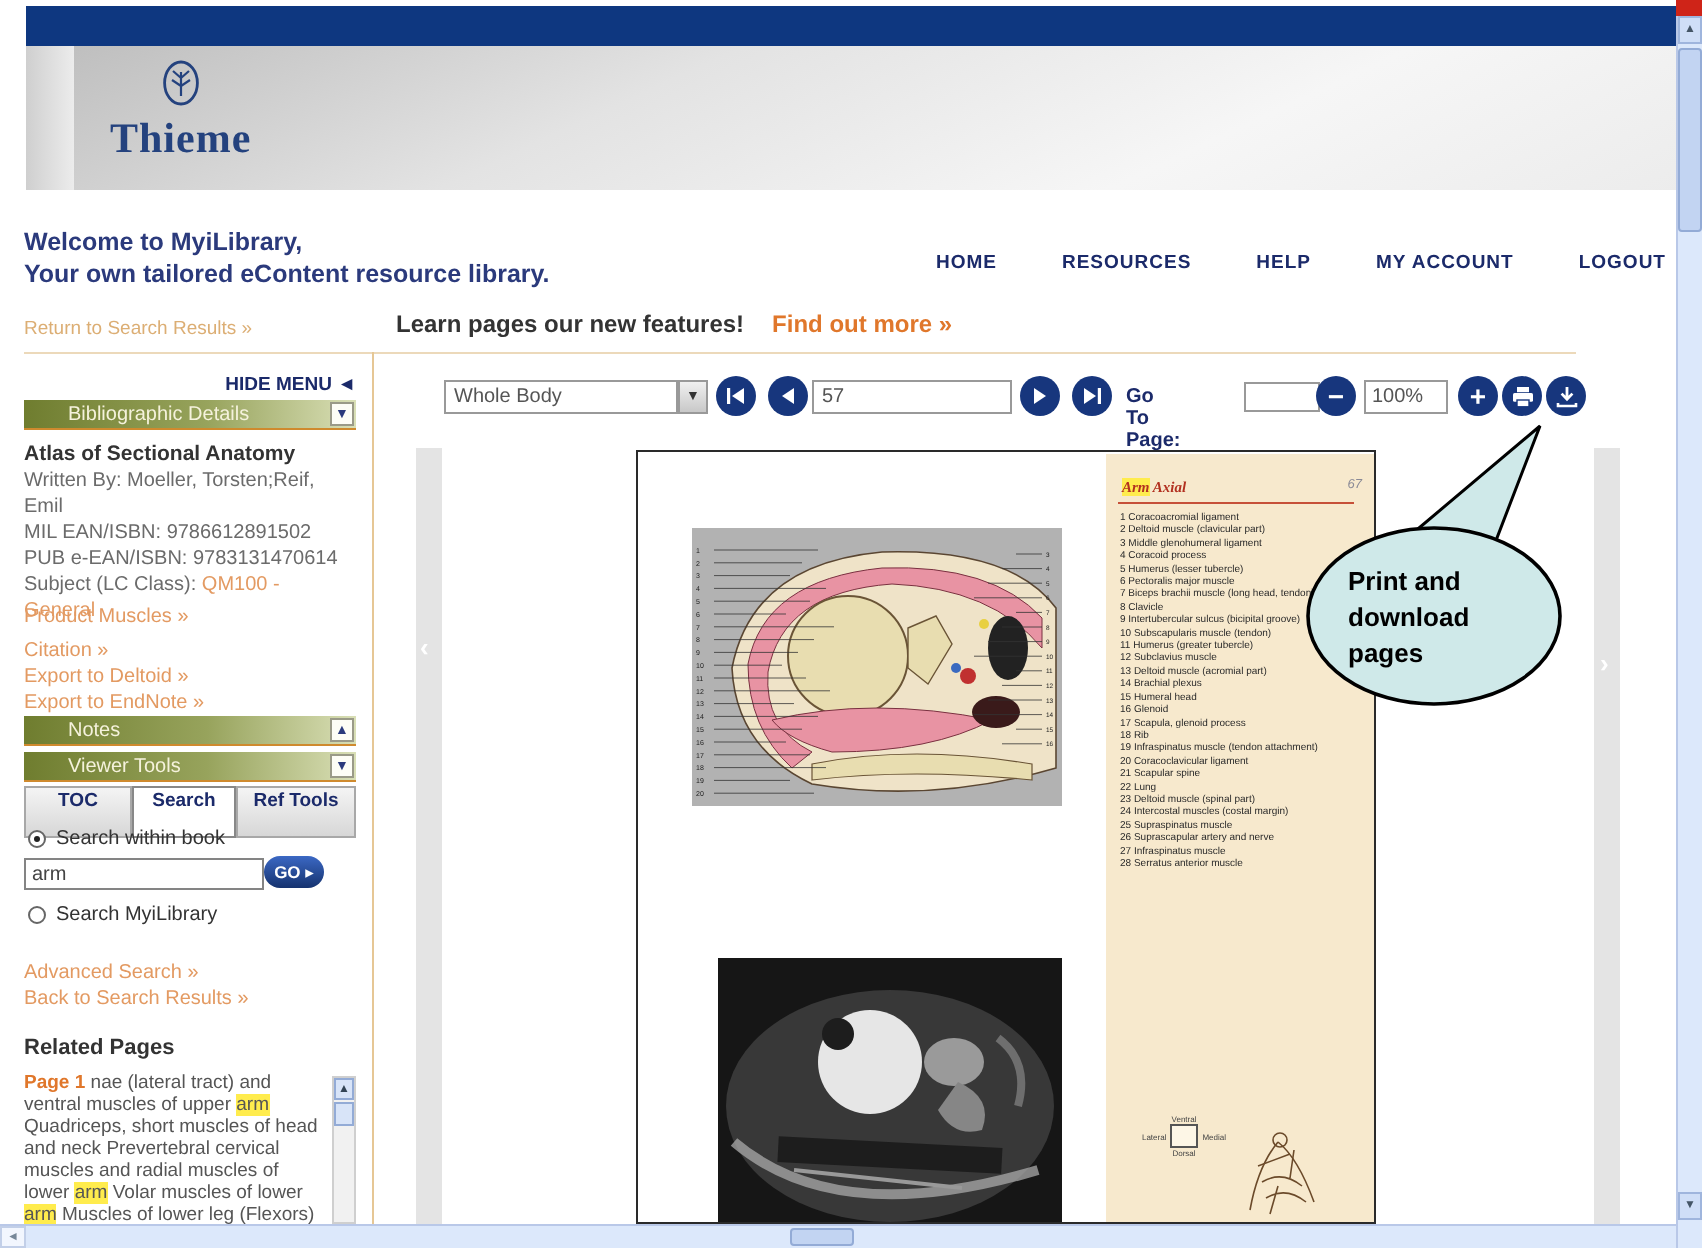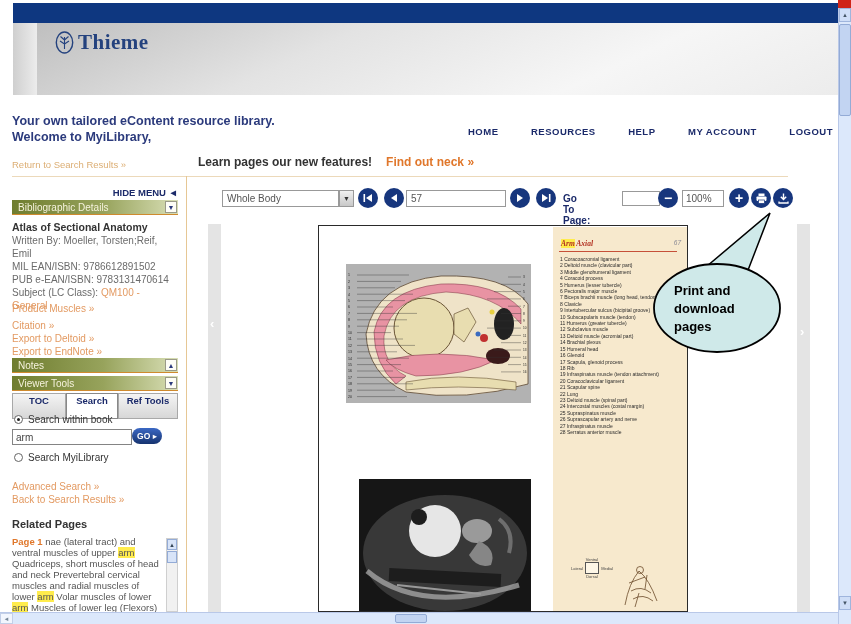--- a/index.html
+++ b/index.html
@@ -4,36 +4,36 @@
 <style>
   html,body{margin:0;padding:0;background:#fff;}
   #canvas{position:relative;width:851px;height:624px;overflow:hidden;
     font-family:"Liberation Sans","DejaVu Sans",sans-serif;background:#fff;}
   
   .navy-bar{position:absolute;left:13px;top:3px;width:838px;height:20px;background:#0e3780;}
   .brand-panel{position:absolute;left:37px;top:23px;width:804px;height:72px;
     background:linear-gradient(155deg,#bfbfbf 0%,#e3e3e3 35%,#f6f6f6 70%,#ececec 100%);}
   .brand-shadow{position:absolute;left:13px;top:23px;width:24px;height:72px;
     background:linear-gradient(90deg,#cfcfcf,#ececec);}
-  .thieme{position:absolute;left:18px;top:7px;display:flex;align-items:center;gap:4px;}
+  .thieme{position:absolute;left:18px;top:7px;display:flex;align-items:center;gap:4px;flex-direction:column;}
   .thieme-name{font-family:"Liberation Serif","DejaVu Serif",serif;font-size:21px;color:#24427e;font-weight:bold;letter-spacing:.5px;}
   
   .welcome{position:absolute;left:12px;top:113px;font-size:12.5px;font-weight:bold;color:#2b3a7c;line-height:16px;}
   .main-nav{position:absolute;left:468px;top:126px;width:365px;display:flex;justify-content:space-between;}
   .nav-item{font-size:9.5px;font-weight:bold;color:#1b2a6a;letter-spacing:.5px;cursor:pointer;}
   .return-link{position:absolute;left:12px;top:159px;font-size:9.5px;color:#dcae74;cursor:pointer;}
   .features{position:absolute;left:198px;top:155px;font-size:12px;font-weight:bold;color:#333;}
   .findmore{color:#e0772b;margin-left:14px;cursor:pointer;}
   .hr-tan{position:absolute;left:12px;top:176px;width:776px;height:1px;background:#ecd9ba;}
   .sidebar-border{position:absolute;left:186px;top:176px;width:1px;height:436px;background:#e6c795;}
   
   .hide-menu{position:absolute;left:12px;top:187px;width:166px;text-align:right;font-size:9.5px;font-weight:bold;color:#1b2a6a;cursor:pointer;}
   .green-bar{position:absolute;left:12px;width:166px;height:15px;
     background:linear-gradient(90deg,#6f7d2f 0%,#97a35c 55%,#d9dfb6 100%);
-    border-bottom:1px solid #cf8a2e;color:#f5f2dc;font-size:10px;line-height:15px;padding-left:6px;box-sizing:border-box;}
+    border-bottom:1px solid #cf8a2e;color:#f5f2dc;font-size:10px;line-height:15px;padding-left:22px;box-sizing:border-box;}
   .bar-toggle{position:absolute;right:1px;top:1px;width:12px;height:12px;background:#fdfdf6;border:1px solid #9a9a88;
     font-size:7px;line-height:12px;text-align:center;color:#2b3a7c;box-sizing:border-box;cursor:pointer;}
   .book-info{position:absolute;left:12px;top:221px;width:162px;font-size:10px;color:#6b6b6b;line-height:13px;}
   .book-title{font-weight:bold;color:#333;font-size:10.5px;}
   .tan-link{color:#e39a62;cursor:pointer;}
   .side-link{position:absolute;left:12px;font-size:10px;color:#e39a62;cursor:pointer;}
   .tabs{position:absolute;left:12px;top:393px;width:166px;height:16px;display:flex;}
   .tab{height:26px;line-height:14px;text-align:center;font-size:9.5px;font-weight:bold;color:#1b2a6a;
     background:linear-gradient(#f4f4f4,#d7d7d7);border:1px solid #a8a8a8;box-sizing:border-box;cursor:pointer;}
   .tab.active{background:#fff;border-color:#888;}
@@ -97,33 +97,33 @@
     <div class="thieme">
       <svg width="19" height="23" viewBox="0 0 19 23">
         <ellipse cx="9.5" cy="11.5" rx="8.2" ry="10.5" fill="none" stroke="#24427e" stroke-width="1.4"></ellipse>
         <path d="M9.5 18 L9.5 6 M9.5 9 L5.5 5.5 M9.5 9 L13.5 5.5 M9.5 13 L5 10 M9.5 13 L14 10" stroke="#24427e" stroke-width="1.1" fill="none"></path>
       </svg>
       <span class="thieme-name">Thieme</span>
     </div>
   </div>
 
   <div class="welcome">
+    <div>Welcome to MyiLibrary,</div>
     <div>Your own tailored eContent resource library.</div>
-    <div>Welcome to MyiLibrary,</div>
   </div>
   <div class="main-nav">
       <span class="nav-item">HOME</span>
       <span class="nav-item">RESOURCES</span>
       <span class="nav-item">HELP</span>
       <span class="nav-item">MY ACCOUNT</span>
       <span class="nav-item">LOGOUT</span>
     </div>
   <div class="return-link">Return to Search Results »</div>
   <div class="features">
-    <span>Learn pages our new features!</span><span class="findmore">Find out neck »</span>
+    <span>Learn pages our new features!</span><span class="findmore">Find out more »</span>
   </div>
   <div class="hr-tan"></div>
   <div class="sidebar-border"></div>
 
   <div class="hide-menu">
     <span>HIDE MENU</span>
     <span>◄</span>
   </div>
 
   <div class="green-bar" style="top:200px;">

